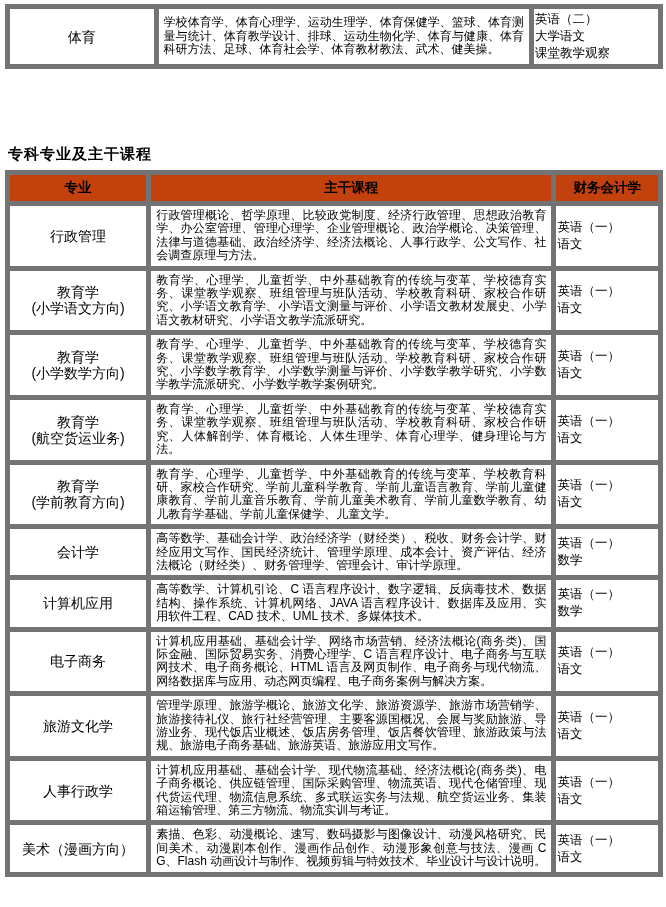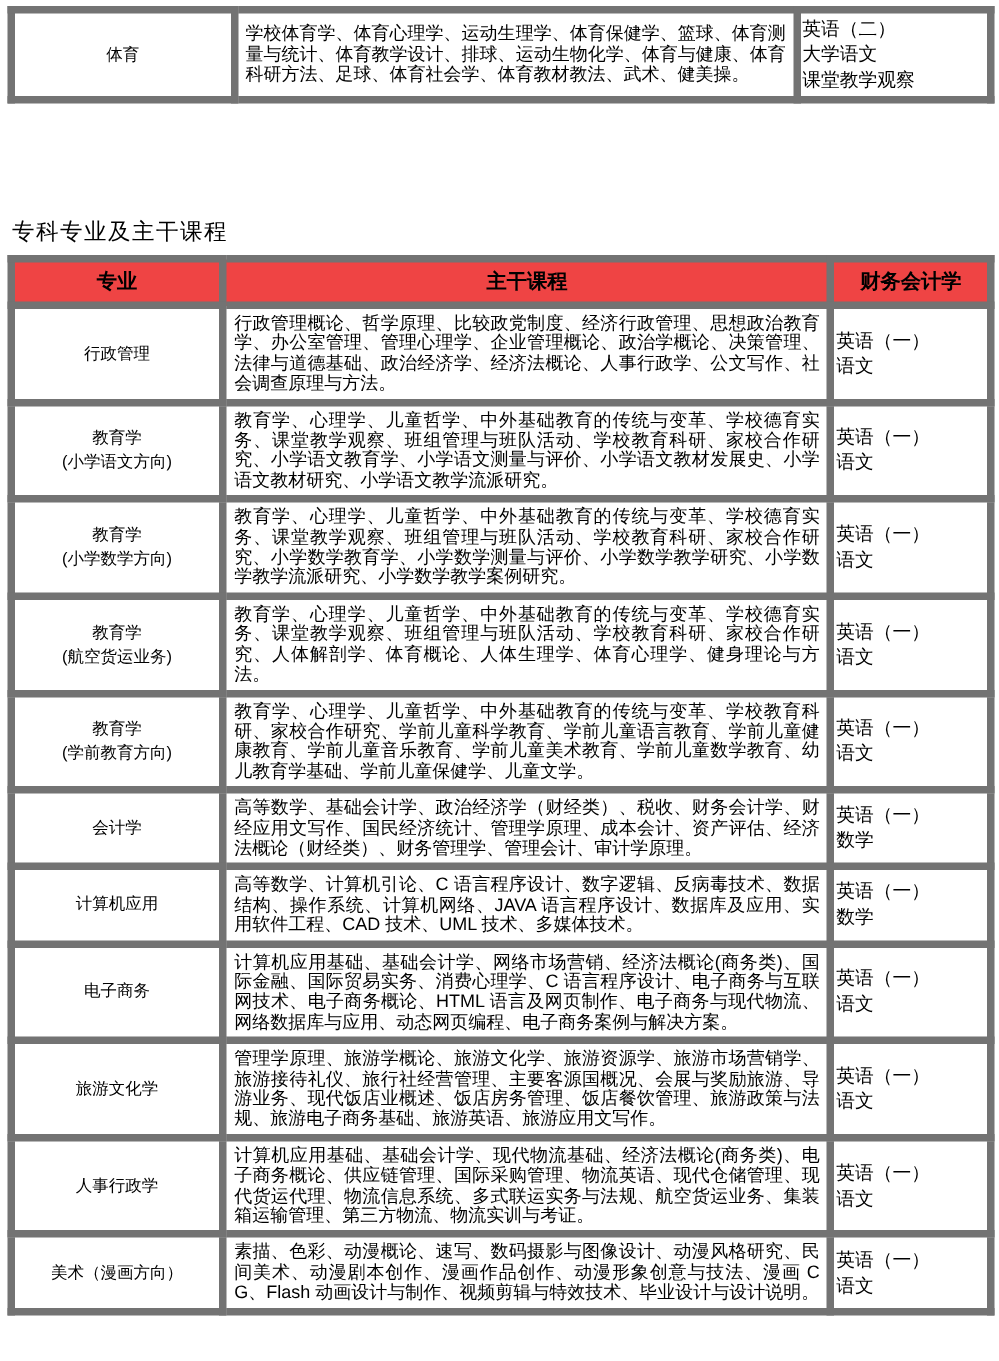--- a/index.html
+++ b/index.html
@@ -21,21 +21,21 @@
     table-layout: fixed;
   }
   .tbl td, .tbl th {
     border: 5px solid #737373;
     vertical-align: middle;
     box-sizing: border-box;
   }
   
   .c-major {
     text-align: center;
-    font-size: 11px;
+    font-size: 14px;
     line-height: 16px;
     padding: 2px 2px;
   }
   
   .c-courses {
     font-size: 12px;
     line-height: 13.4px;
     text-align: justify;
     text-justify: inter-ideograph;
     word-break: break-all;
@@ -46,25 +46,25 @@
     text-align: left;
     font-size: 12.5px;
     line-height: 17px;
     padding: 2px 1px;
   }
   thead th {
     font-size: 13.5px;
     font-weight: bold;
     height: 31px;
     text-align: center;
-    background: #ef4444;
+    background: #c2410c;
   }
   .section-title {
     font-size: 15px;
-    font-weight: normal;
+    font-weight: bold;
     margin: 76px 0 6px 3px;
     letter-spacing: 1px;
   }
   table.top-tbl { margin-top: 0; }
 </style>
 </head>
 <body>
 
 <div class="page">
 

